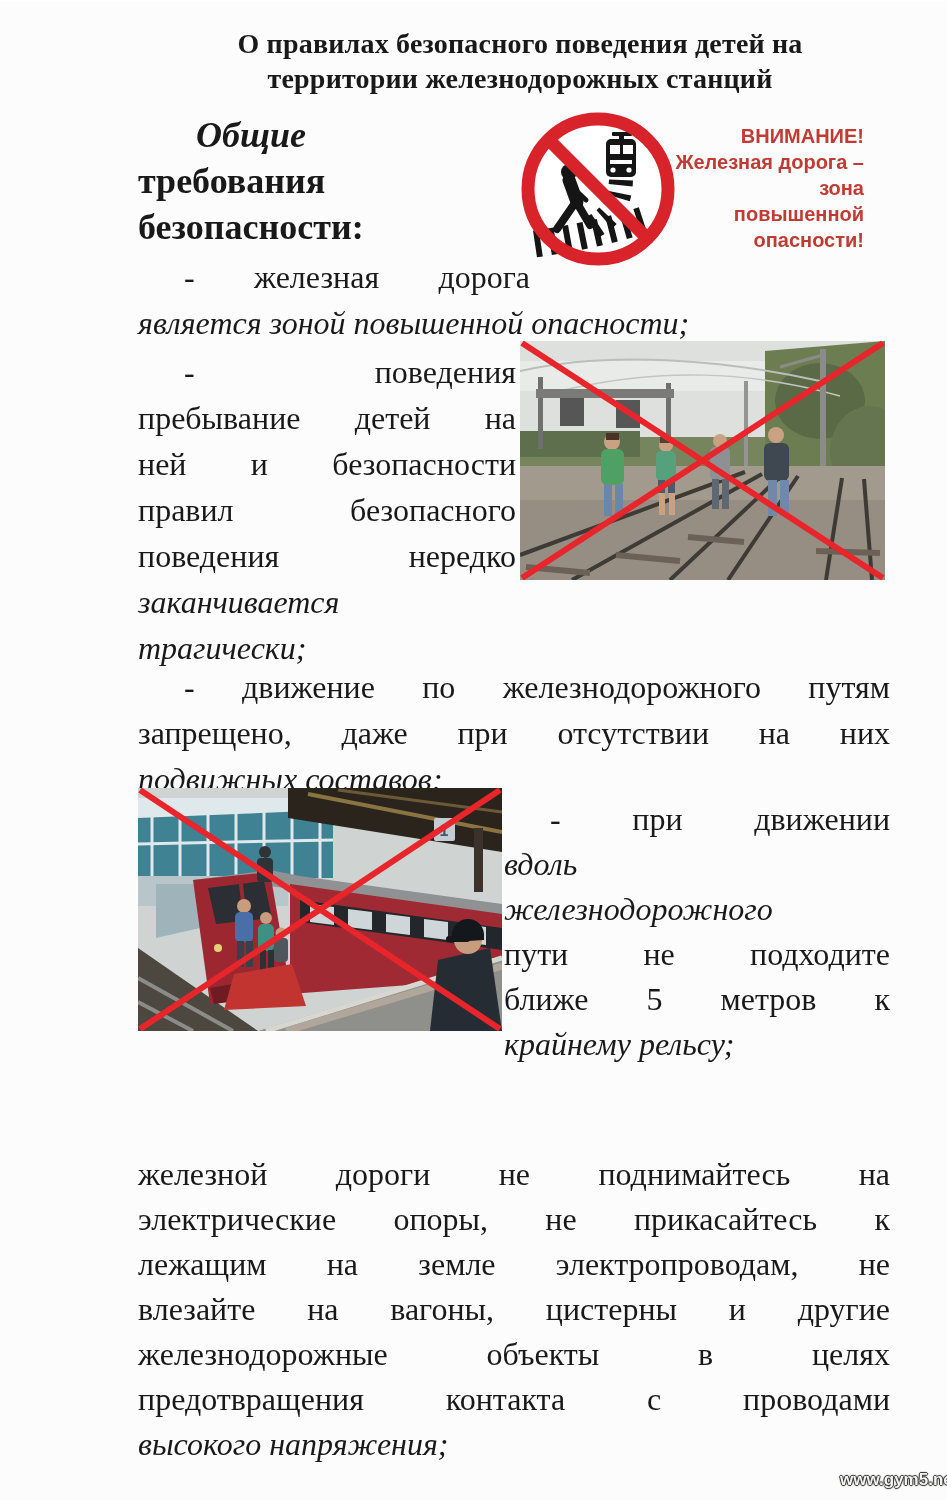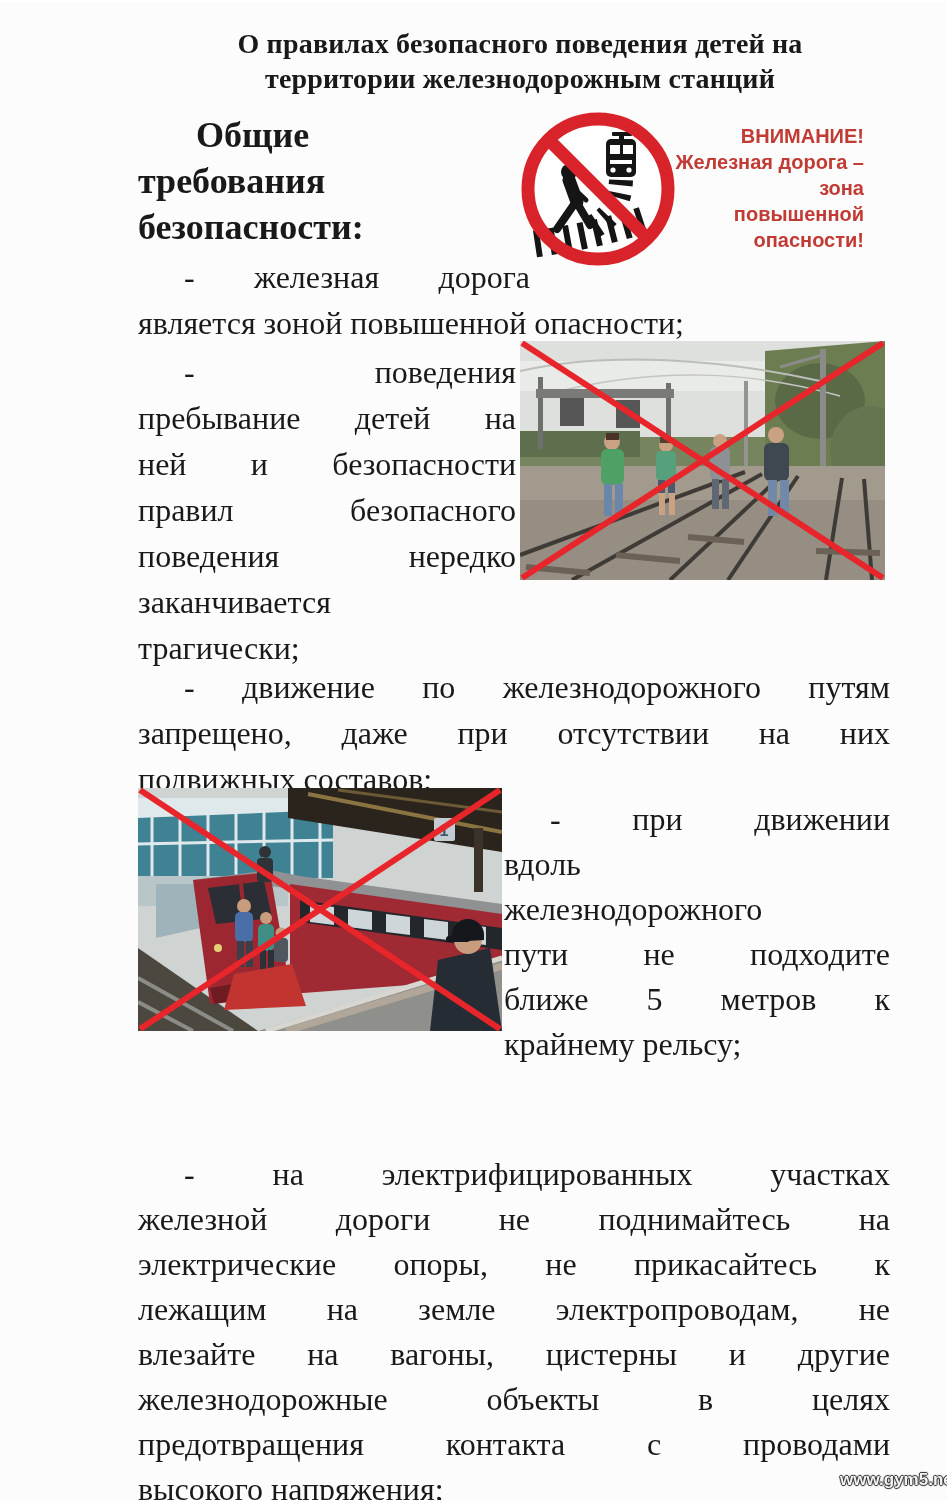--- a/index.html
+++ b/index.html
@@ -9,26 +9,26 @@
     font-family:"Liberation Serif",serif;color:#191919;
   }
   .abs{position:absolute;}
   
   .title-line{
     font-weight:bold;font-size:28px;line-height:35px;text-align:center;
     letter-spacing:0.2px;
   }
   
   .h-line{font-weight:bold;font-size:36px;line-height:46px;height:46px;white-space:nowrap;}
-  .ind58{text-indent:58px;}
+  .ind58{text-indent:58px;font-style:italic;}
   
   .tl{font-size:32px;line-height:46px;height:46px;}
   .lh45 .tl{line-height:45px;height:45px;}
   .j{text-align:justify;text-align-last:justify;text-justify:inter-word;}
-  .l{text-align:left;}
+  .l{text-align:left;font-style:italic;}
   .ind{text-indent:46px;}
   
   .warn-line{
     font-family:"Liberation Sans",sans-serif;font-weight:bold;
     font-size:20px;line-height:26px;height:26px;text-align:right;white-space:nowrap;
   }
   
   .watermark{
     font-family:"Liberation Sans",sans-serif;font-weight:bold;font-size:17px;
     color:#f4f4f2;text-align:right;
@@ -37,21 +37,21 @@
   figure{margin:0;padding:0;}
   svg{display:block;}
 </style>
 </head>
 <body>
 
 <div id="page">
 
   <header class="abs" style="left:170px;top:24px;width:700px;">
     <div class="title-line">О правилах безопасного поведения детей на</div>
-    <div class="title-line">территории железнодорожным станций</div>
+    <div class="title-line">территории железнодорожных станций</div>
   </header>
 
   <section class="abs" style="left:138px;top:110px;width:382px;">
     <div class="h-line ind58">Общие</div>
     <div class="h-line">требования</div>
     <div class="h-line">безопасности:</div>
   </section>
 
   <figure class="abs" style="left:517px;top:106px;width:162px;height:162px;">
     <svg width="162" height="162" viewBox="0 0 162 162">
@@ -277,21 +277,20 @@
   <section class="abs lh45" style="left:504px;top:795px;width:386px;">
     <div class="tl j ind">- при движении</div>
     <div class="tl l">вдоль</div>
     <div class="tl l">железнодорожного</div>
     <div class="tl j">пути не подходите</div>
     <div class="tl j">ближе 5 метров к</div>
     <div class="tl l">крайнему рельсу;</div>
   </section>
 
   <section class="abs lh45" style="left:138px;top:1150px;width:752px;">
-    <div class="tl j ind">- на электрифицированных участках</div>
     <div class="tl j">железной дороги не поднимайтесь на</div>
     <div class="tl j">электрические опоры, не прикасайтесь к</div>
     <div class="tl j">лежащим на земле электропроводам, не</div>
     <div class="tl j">влезайте на вагоны, цистерны и другие</div>
     <div class="tl j">железнодорожные объекты в целях</div>
     <div class="tl j">предотвращения контакта с проводами</div>
     <div class="tl l">высокого напряжения;</div>
   </section>
 
   <div class="abs watermark" style="left:840px;top:1468px;width:100px;">www.gym5.net</div>

